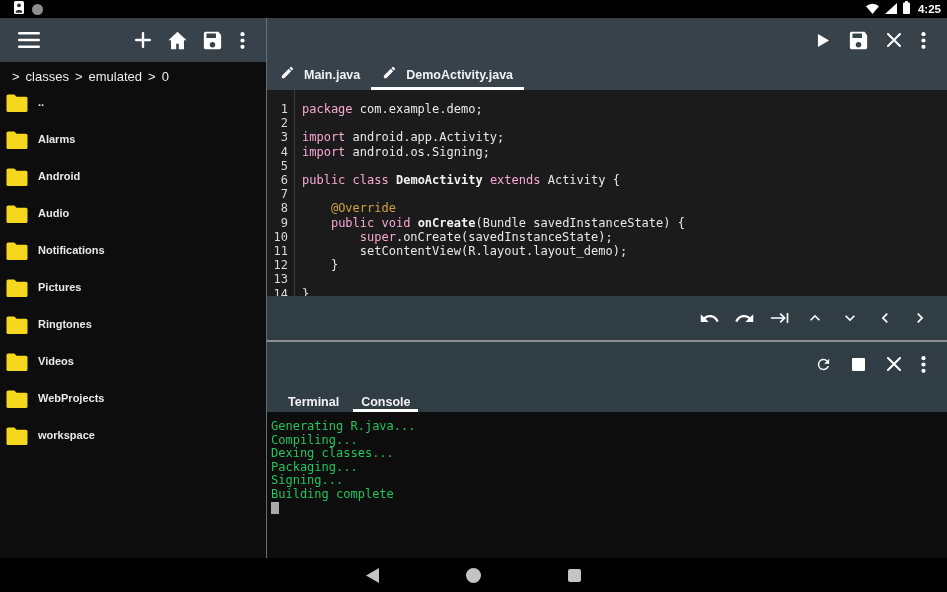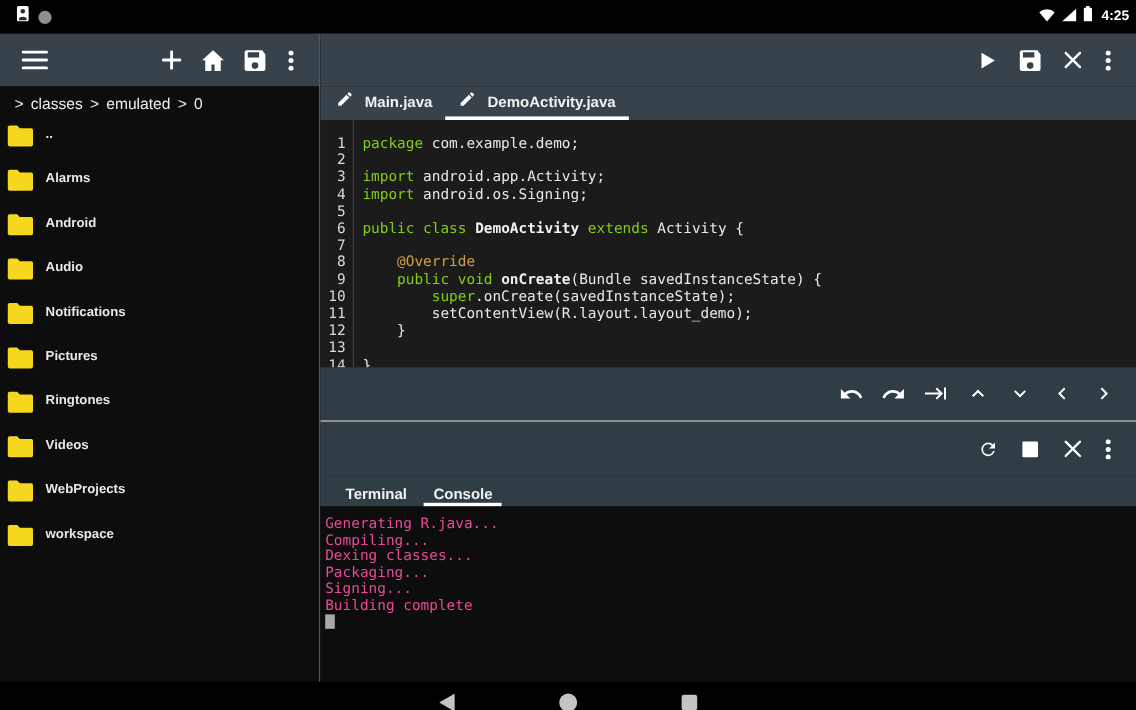--- a/index.html
+++ b/index.html
@@ -1,21 +1,21 @@
 <!DOCTYPE html>
 <html><head>
 <meta charset="utf-8">
 <style>
   * { margin:0; padding:0; box-sizing:border-box; }
   html,body { background:#000; }
   body { font-family:"Liberation Sans", sans-serif; }
   .screen { position:relative; width:947px; height:592px; background:#000; overflow:hidden; }
 
   
-  .status-bar { height:28px; background:#000; display:flex; align-items:center; justify-content:space-between; padding:0 6px 0 14px; }
+  .status-bar { height:18px; background:#000; display:flex; align-items:center; justify-content:space-between; padding:0 6px 0 14px; }
   .sb-left { display:flex; align-items:center; gap:8px; }
   .sb-right { display:flex; align-items:center; gap:6px; }
   .sb-time { color:#fff; font-size:11.5px; font-weight:bold; margin-left:2px; }
   .sb-circle { width:11px; height:11px; border-radius:50%; background:#8f8f8f; }
 
   
   .main { display:flex; height:540px; }
   .v-divider { width:1px; background:#6d6d6d; }
 
   
@@ -38,35 +38,35 @@
   .tab { display:flex; align-items:center; gap:9px; padding:0 11px; border-bottom:3px solid transparent; }
   .tab.active { border-bottom-color:#fff; }
   .tab-label { color:#f2f2f2; font-size:12.5px; font-weight:bold; }
 
   .code-area { height:206px; overflow:hidden; position:relative; background:#1b1b1b; padding-top:12px;
                font-family:"DejaVu Sans Mono", monospace; font-size:12px; line-height:14.2px; flex:0 0 auto; }
   .gutter-line { position:absolute; left:27px; top:0; bottom:0; width:1px; background:#3d3d3d; }
   .code-line { display:flex; white-space:pre; }
   .ln { width:27px; flex:0 0 auto; text-align:right; padding-right:6px; color:#d9d9d9; }
   .code-text { padding-left:8px; color:#e8e8e8; }
-  .tok-kw { color:#84cc16; }
+  .tok-kw { color:#f9a8d4; }
   .tok-ann { color:#d1a140; }
   .tok-pl { color:#e8e8e8; }
   .tok-bold { color:#f2f2f2; font-weight:bold; }
 
   .editor-nav { height:44px; background:#303d44; display:flex; align-items:center; justify-content:flex-end; padding-right:10px; flex:0 0 auto; }
   .h-divider { height:2px; background:#8f8f8f; flex:0 0 auto; }
 
   .console-toolbar { height:44px; background:#303d44; display:flex; align-items:center; justify-content:flex-end; padding-right:12px; flex:0 0 auto; }
   .console-tabbar { height:26px; background:#303d44; display:flex; align-items:flex-end; padding-left:13px; gap:6px; flex:0 0 auto; }
   .console-tab { display:flex; align-items:center; padding:0 8px; border-bottom:3px solid transparent; }
   .console-tab.active { border-bottom-color:#fff; }
   .console-tab .tab-label { font-size:12.5px; }
   .console-output { flex:1; background:#0d0d0d; padding:8px 0 0 4px; font-family:"DejaVu Sans Mono", monospace;
-                    font-size:12px; line-height:13.5px; color:#ec4899; overflow:hidden; }
+                    font-size:12px; line-height:13.5px; color:#22c55e; overflow:hidden; }
   .console-line { white-space:pre; }
   .console-cursor { width:8px; height:12px; background:#a9a9a9; margin-top:1px; }
 
   .stop-square { width:13px; height:13px; background:#fff; border-radius:1px; }
 
   
   .nav-bar { height:34px; background:#000; display:flex; align-items:center; justify-content:center; gap:81px; }
   .nav-btn { display:flex; align-items:center; justify-content:center; width:20px; height:20px; }
   .nav-home-circle { width:15px; height:15px; border-radius:50%; background:#c4c4c4; }
   .nav-recents-square { width:13px; height:13px; border-radius:2px; background:#c4c4c4; }

